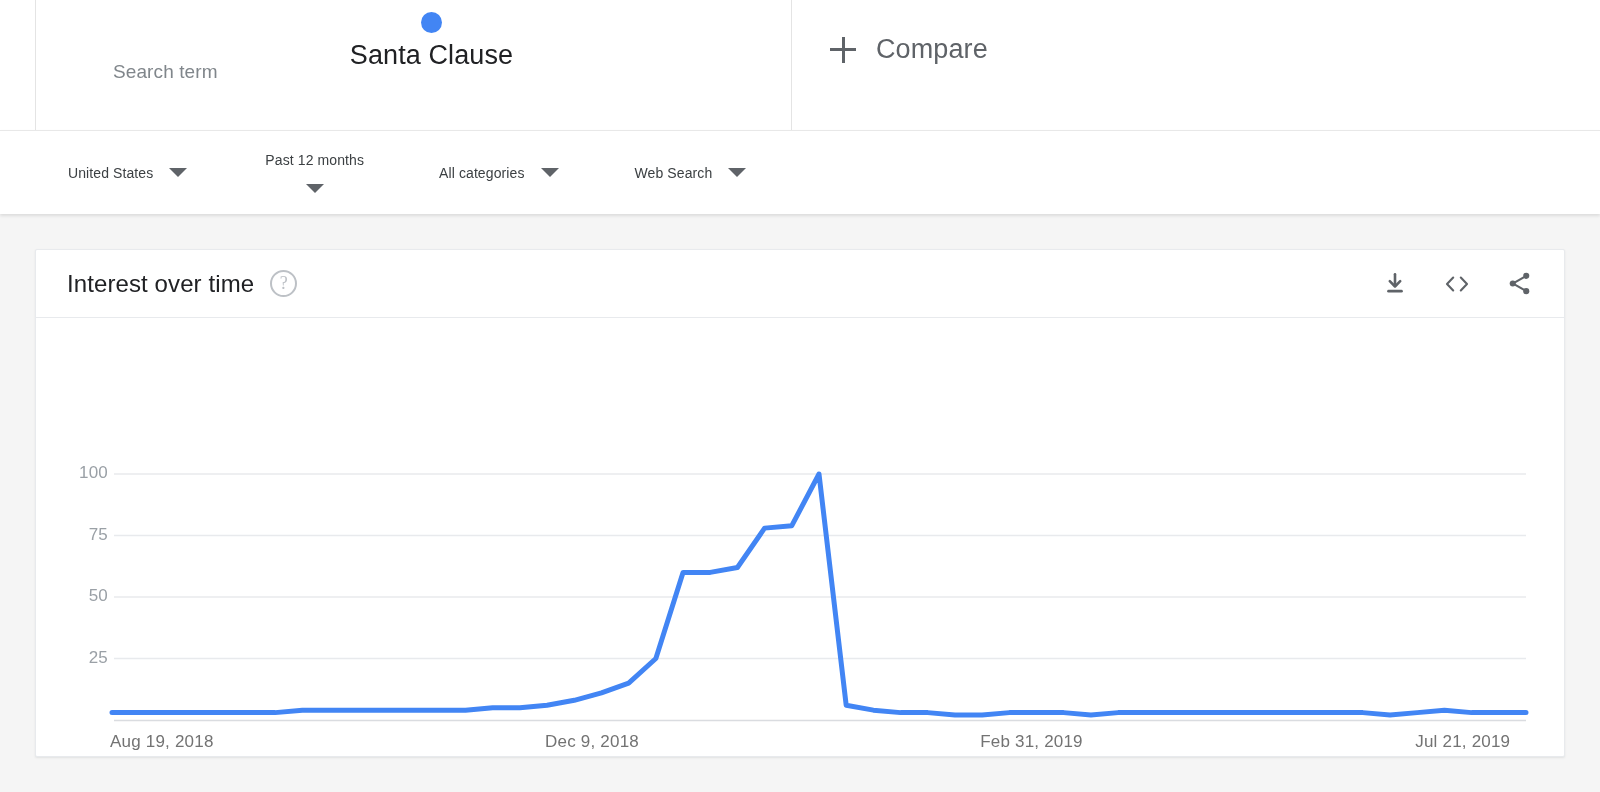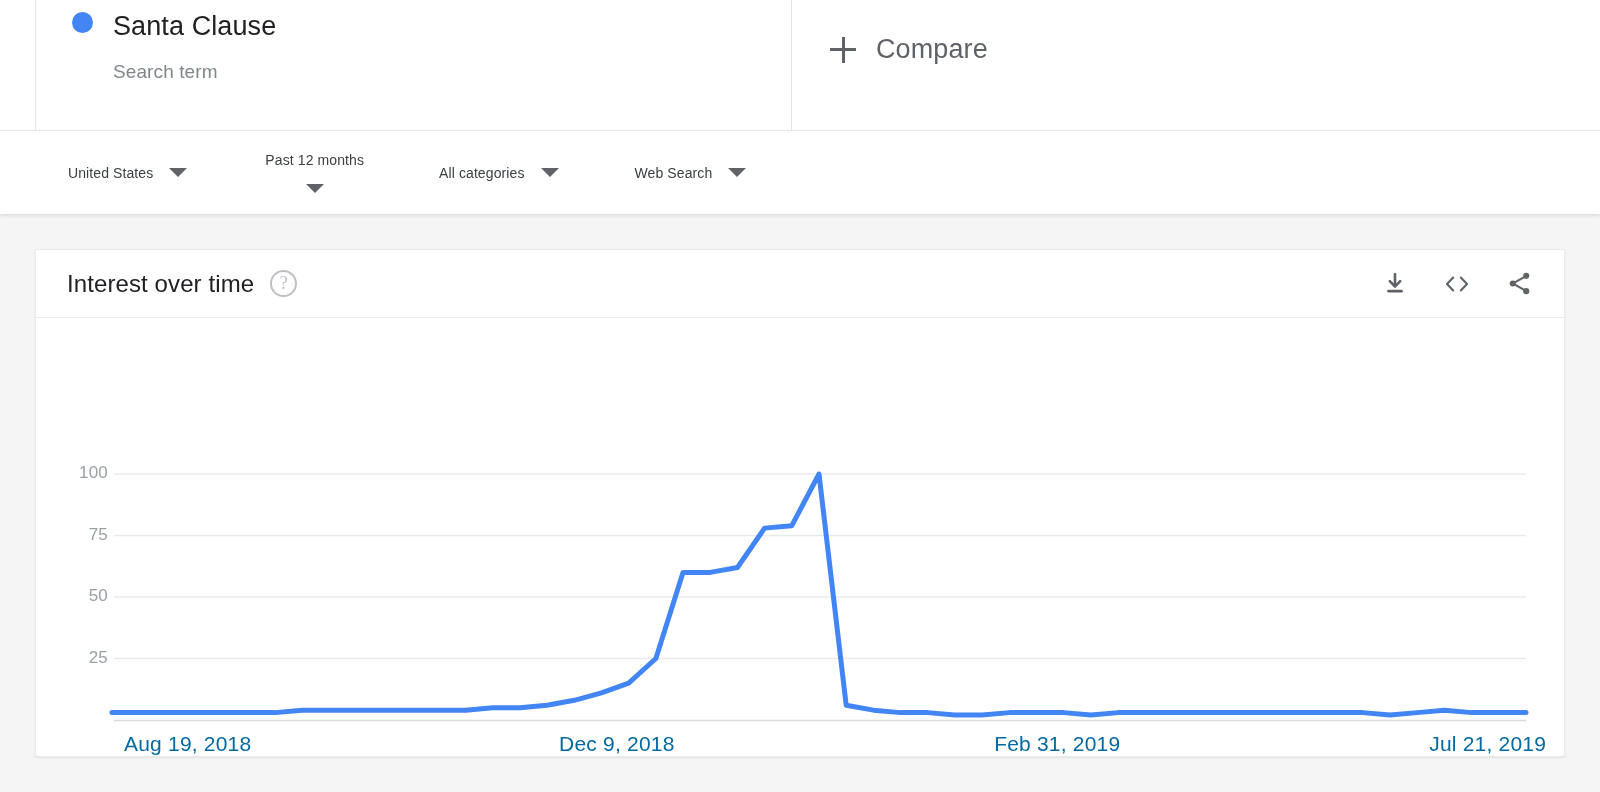--- a/index.html
+++ b/index.html
@@ -28,22 +28,24 @@
   .term-card {
     position: relative;
     width: 757px;
     margin-left: 35px;
     border-left: 1px solid #e4e4e4;
     border-right: 1px solid #e4e4e4;
     padding: 12px 0 0 36px;
   }
   .term-row {
     display: flex;
-    gap: 20px;
+    align-items: center;
+    gap: 8px;
     height: 44px;
+    flex-direction: column;
   }
   .term-dot {
     width: 21px; height: 21px;
     border-radius: 50%;
     background: #4285f4;
     flex: none;
   }
   .term-title {
     font-size: 27px;
     color: #202124;
@@ -194,25 +196,24 @@
     right: 0;
     font-size: 17px;
     color: #9aa0a6;
     text-align: right;
     letter-spacing: 0.2px;
   }
   .ylabels { position: absolute; left: 10px; top: 0; width: 62px; height: 438px; }
   .xlabels { position: absolute; left: 0; top: 0; width: 100%; height: 438px; }
   .xtick {
     position: absolute;
-    font-size: 21px;
-    color: #0369a1;
+    font-size: 17px;
+    color: #737373;
     white-space: nowrap;
     letter-spacing: 0.2px;
-    margin-left: 14px;
   }
 </style>
 </head>
 <body>
 
 <div id="page">
 
   <div class="term-bar">
     <div class="term-card">
       <div class="term-row">

